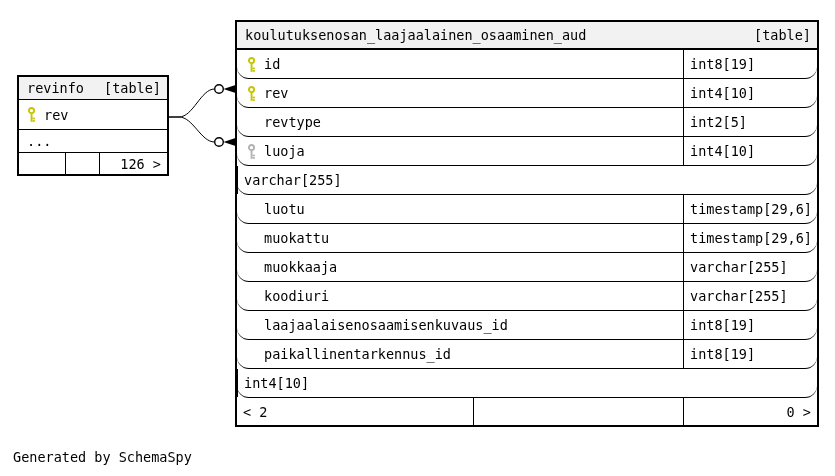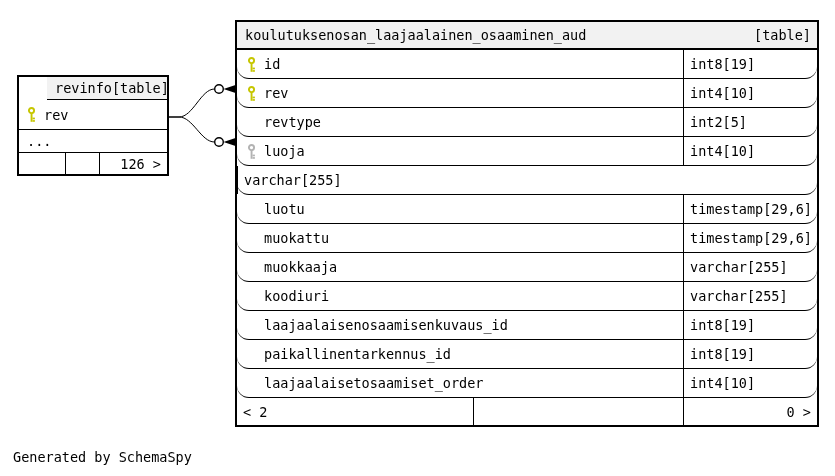--- a/index.html
+++ b/index.html
@@ -89,21 +89,21 @@
     display: inline-block;
     position: relative;
     top: 0;
   }
   .key-primary { color: #c6c600; }
   .key-foreign { color: #b3b3b3; }
   .key-none    { visibility: hidden; }
 
   
   #revinfo-table { left: 17px; top: 75px; width: 152px; height: 101px; }
-  #revinfo-table .entity-header { height: 23px; border-bottom-width: 1px; margin-left: 28px; }
+  #revinfo-table .entity-header { height: 23px; border-bottom-width: 1px; }
   #revinfo-table .col-row { height: 30px; }
   #revinfo-table .dots-row { height: 22px; display: flex; align-items: center; padding-left: 8px; border-bottom: 1px solid #000; }
   #revinfo-table .foot-c1 { flex: 0 0 46px; }
   #revinfo-table .foot-c2 { flex: 0 0 34px; }
   #revinfo-table .foot-c3 { flex: 1 1 auto; }
 
   #aud-table { left: 235px; top: 13px; width: 584px; height: 407px; margin-top: 7px; }
   #aud-table .entity-header { height: 28px; }
   #aud-table .col-row { height: 29px; border-radius: 12px; }
   #aud-table .foot-c1 { flex: 0 0 236px; }
@@ -267,26 +267,20 @@
     <div class="col-row" data-name="column-row">
       <div class="col-name">
         <span data-name="key-icon" class="key-none"><svg width="9" height="15" viewBox="0 0 9 15">
               <use href="#key-shape"></use>
             </svg></span>
         <span data-name="column-name">paikallinentarkennus_id</span>
       </div>
       <div class="col-type" data-name="column-type">int8[19]</div>
     </div>
     <div class="col-row" data-name="column-row">
-      <div class="col-name">
-        <span data-name="key-icon" class="key-none"><svg width="9" height="15" viewBox="0 0 9 15">
-              <use href="#key-shape"></use>
-            </svg></span>
-        <span data-name="column-name">laajaalaisetosaamiset_order</span>
-      </div>
       <div class="col-type" data-name="column-type">int4[10]</div>
     </div>
 
     <div class="entity-footer" data-name="table-aud-footer">
       <div class="foot-cell foot-c1 foot-left" data-name="parents-count-nav">&lt; 2</div>
       <div class="foot-cell foot-c2" data-name="footer-cell-empty"></div>
       <div class="foot-cell foot-c3 foot-right" data-name="children-count-nav">0 &gt;</div>
     </div>
   </div>
 

